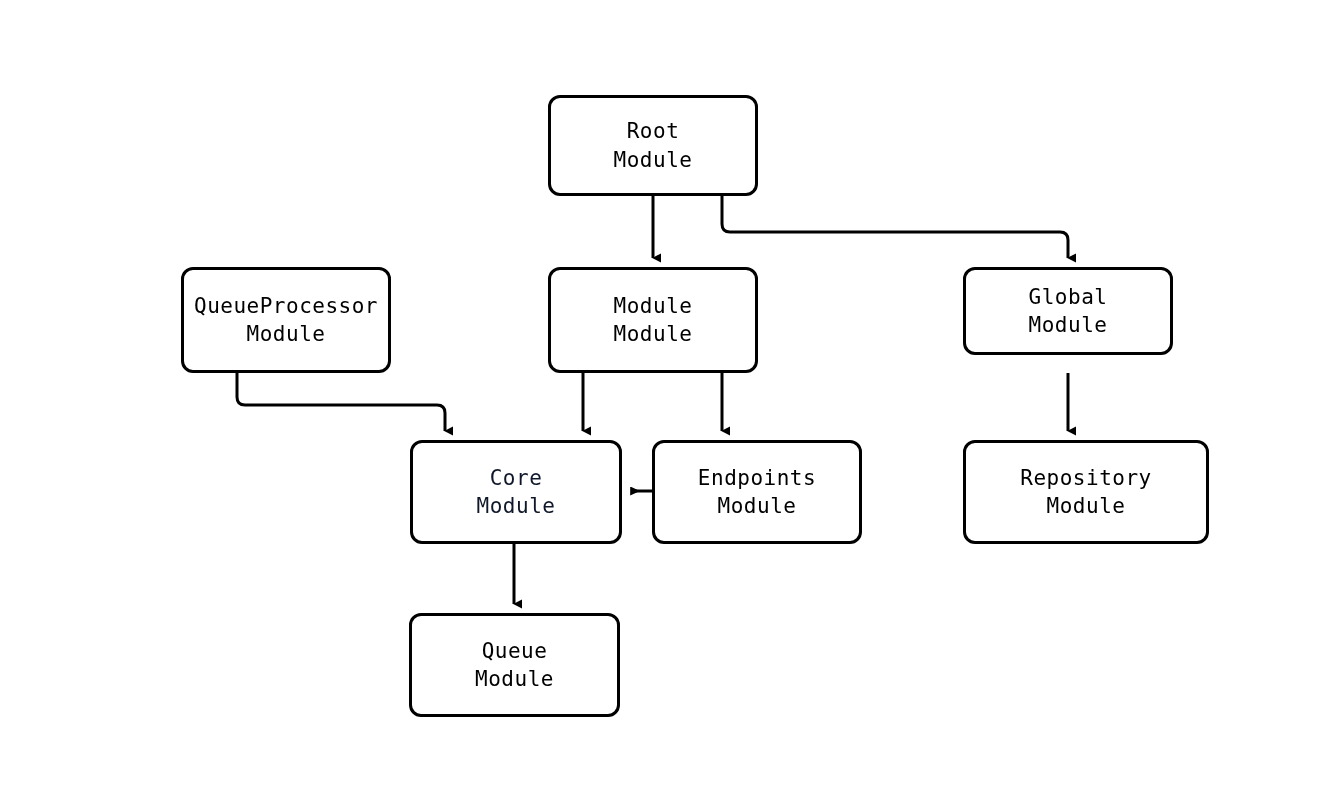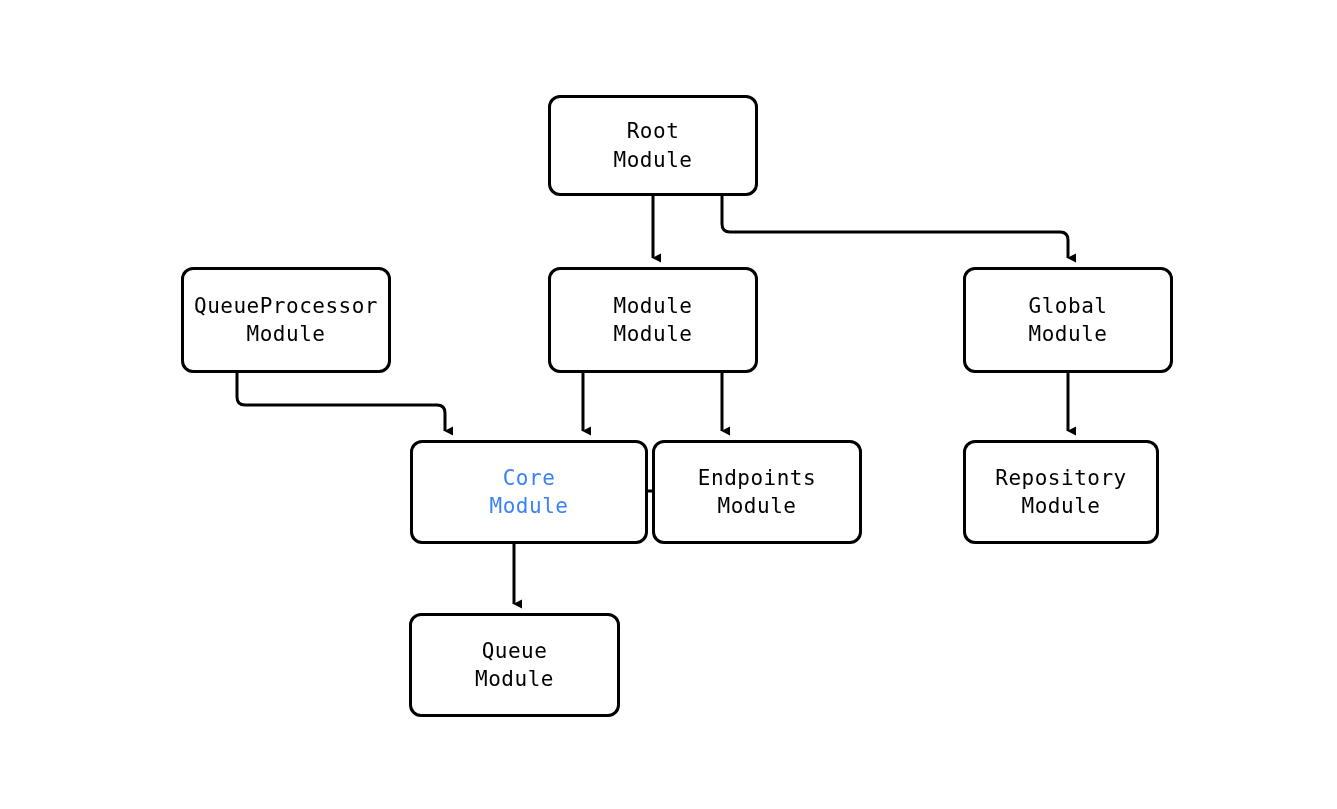--- a/index.html
+++ b/index.html
@@ -77,33 +77,33 @@
         <span class="line2">Module</span>
       </div>
       <div class="node" style="left: 133px; top: 267px; width: 210px; height: 106px; border-color: rgb(0, 0, 0); color: rgb(0, 0, 0); margin-left: 48px;">
         <span class="line1">QueueProcessor</span>
         <span class="line2">Module</span>
       </div>
       <div class="node" style="left: 548px; top: 267px; width: 210px; height: 106px; border-color: rgb(0, 0, 0); color: rgb(0, 0, 0);">
         <span class="line1">Module</span>
         <span class="line2">Module</span>
       </div>
-      <div class="node" style="left: 963px; top: 267px; width: 210px; height: 106px; border-color: rgb(0, 0, 0); color: rgb(0, 0, 0);">
+      <div class="node" style="left: 963px; top: 267px; width: 210px; height: 88px; border-color: rgb(0, 0, 0); color: rgb(0, 0, 0);">
         <span class="line1">Global</span>
         <span class="line2">Module</span>
       </div>
-      <div class="node" style="left: 410px; top: 440px; width: 238px; height: 104px; border-color: rgb(0, 0, 0); color: #3b82f6;">
+      <div class="node" style="left: 410px; top: 440px; width: 212px; height: 104px; border-color: rgb(0, 0, 0); color: #0f172a;">
         <span class="line1">Core</span>
         <span class="line2">Module</span>
       </div>
       <div class="node" style="left: 652px; top: 440px; width: 210px; height: 104px; border-color: rgb(0, 0, 0); color: rgb(0, 0, 0);">
         <span class="line1">Endpoints</span>
         <span class="line2">Module</span>
       </div>
-      <div class="node" style="left: 963px; top: 440px; width: 196px; height: 104px; border-color: rgb(0, 0, 0); color: rgb(0, 0, 0);">
+      <div class="node" style="left: 963px; top: 440px; width: 246px; height: 104px; border-color: rgb(0, 0, 0); color: rgb(0, 0, 0);">
         <span class="line1">Repository</span>
         <span class="line2">Module</span>
       </div>
       <div class="node" style="left: 409px; top: 613px; width: 211px; height: 104px; border-color: rgb(0, 0, 0); color: rgb(0, 0, 0);">
         <span class="line1">Queue</span>
         <span class="line2">Module</span>
       </div>
     </div>
 
 </div>

